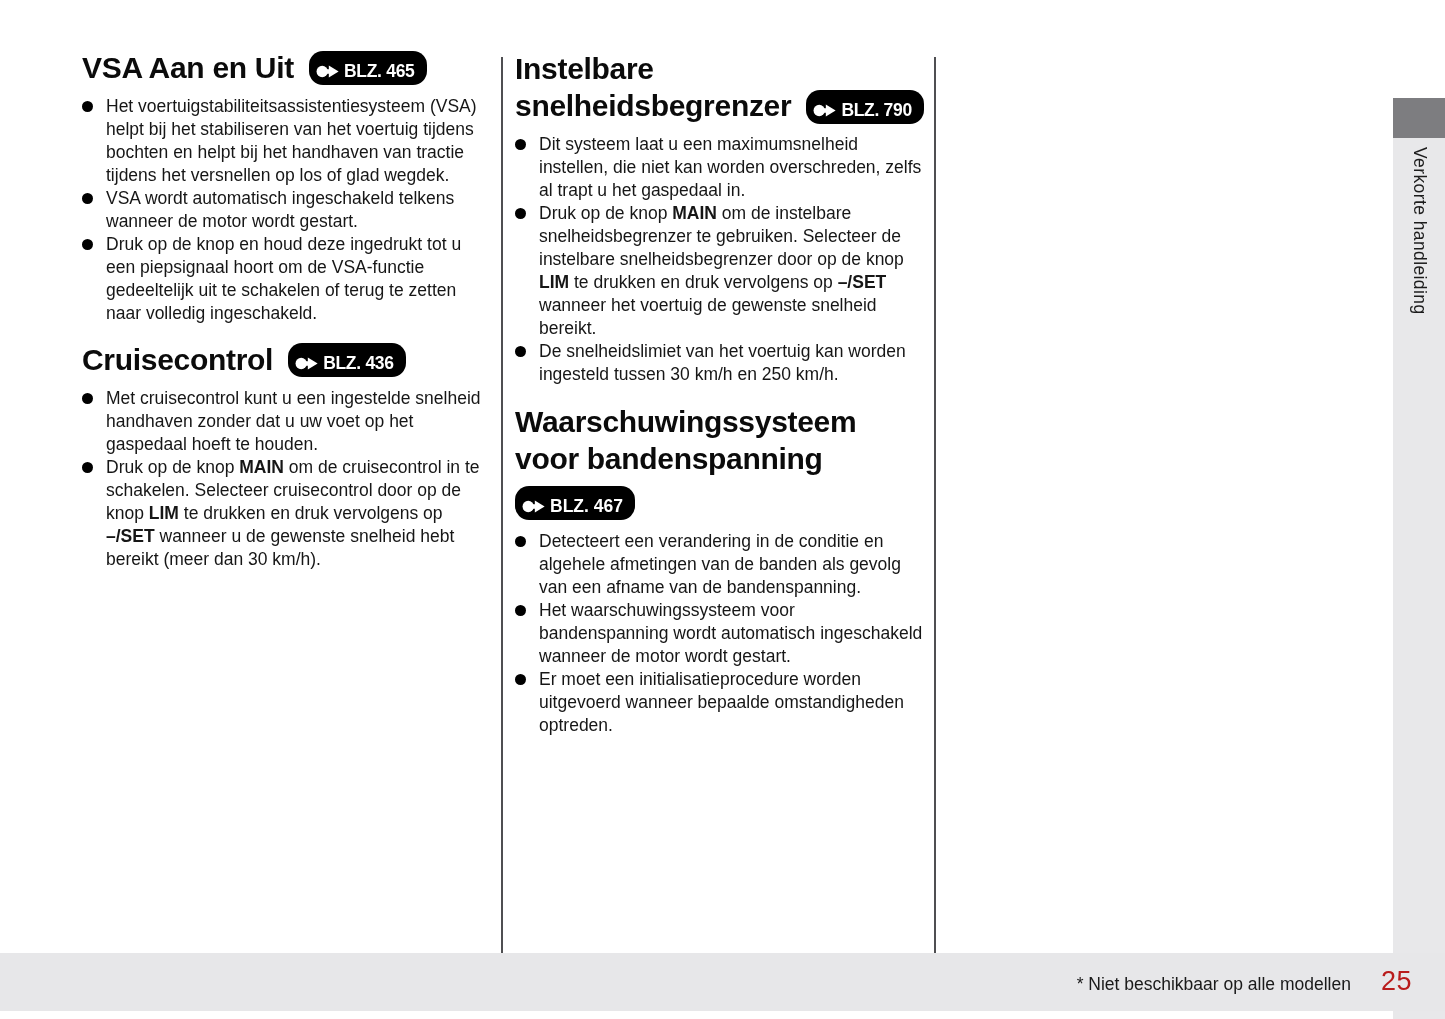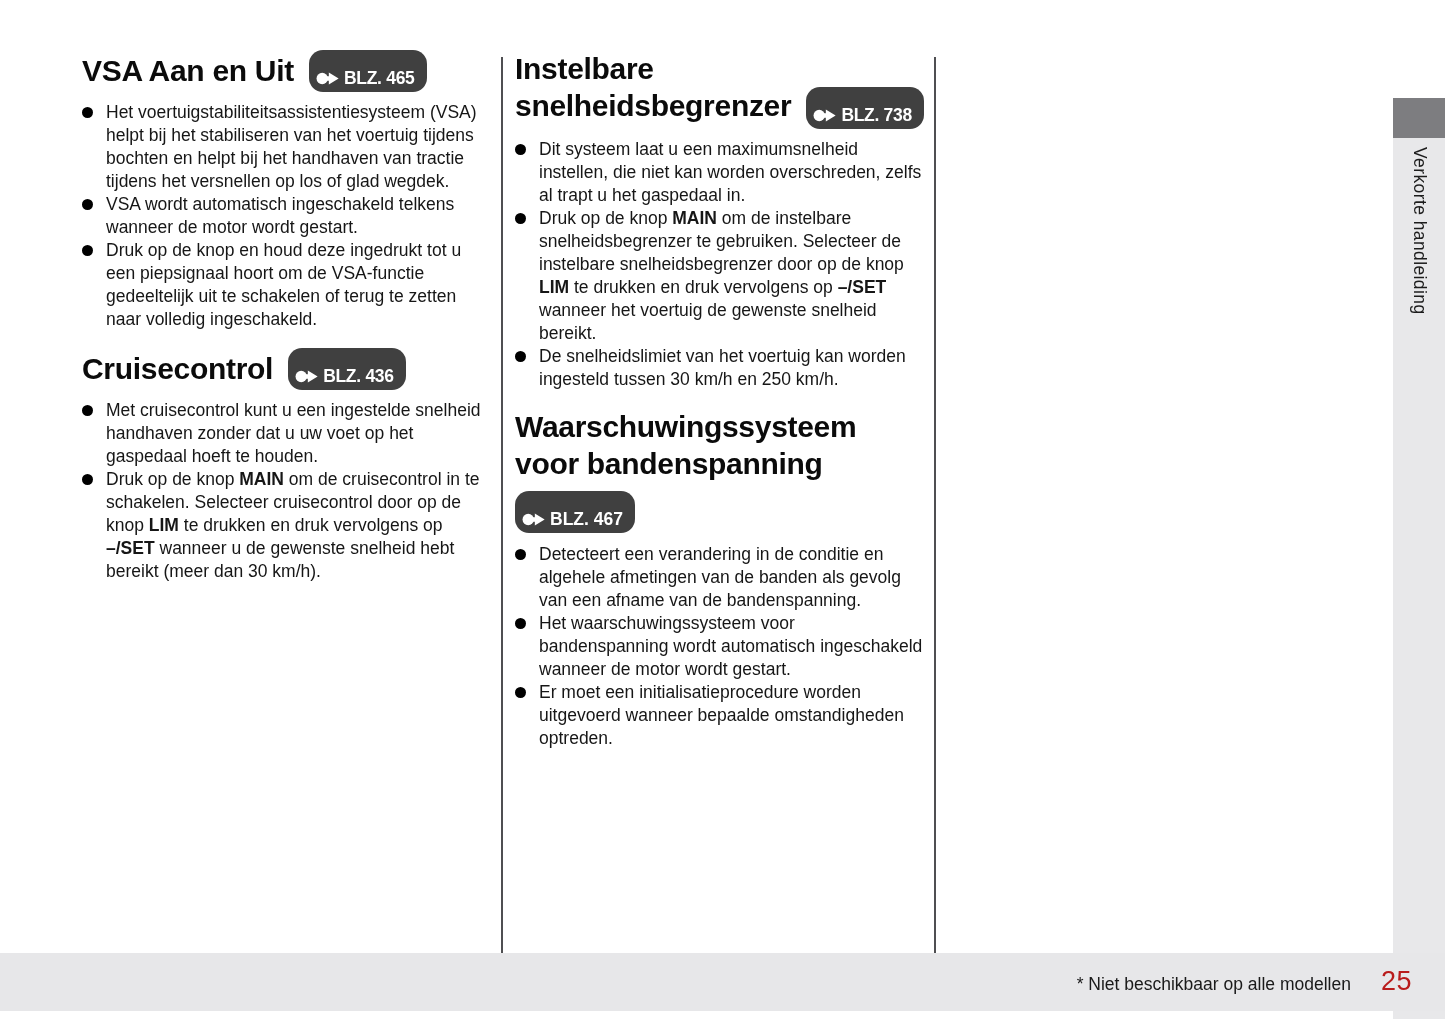--- a/index.html
+++ b/index.html
@@ -8,26 +8,26 @@
     font-family:"Liberation Sans", sans-serif; color:#161616; overflow:hidden;
   }
   
   .col { position:absolute; top:50px; }
   .col-left  { left:82px;  width:402px; }
   .col-right { left:515px; width:408px; }
 
   h2 { margin:0; font-weight:bold; color:#0b0b0b; letter-spacing:-0.3px; }
   .h-single { display:flex; align-items:center; gap:15px; font-size:30px; line-height:36px; }
   .h-multi  { font-size:30px; line-height:37px; }
-  .h-line2  { display:flex; align-items:flex-start; gap:15px; }
+  .h-line2  { display:flex; align-items:flex-end; gap:15px; }
 
   .badge {
     display:inline-flex; align-items:center; gap:5px; flex:none;
-    background:#404040; color:#ffffff; border-radius:14px;
-    padding:18px 12px 3px 7px; font-size:17.5px; font-weight:bold; line-height:21px;
+    background:#000000; color:#ffffff; border-radius:14px;
+    padding:10px 12px 3px 7px; font-size:17.5px; font-weight:bold; line-height:21px;
     white-space:nowrap; text-decoration:none;
   }
   .badge svg { width:23px; height:15px; display:block; }
 
   ul.bullets { list-style:none; margin:9px 0 0 0; padding:0; font-size:17.5px; line-height:23px; }
   li.bullet { display:flex; gap:13px; }
   .dot { flex:none; width:11px; height:11px; border-radius:50%; background:#000000; margin-top:6px; }
   .btxt { display:block; }
   .b { font-weight:bold; }
 
@@ -122,21 +122,21 @@
         <div>Instelbare</div>
         <div class="h-line2">
           <span>snelheidsbegrenzer</span>
           <span class="badge">
             <span>
               <svg viewBox="0 0 26 16">
                   <circle cx="7" cy="8" r="6.4" fill="#fff"></circle>
                   <path d="M6 5.4 H14.5 V1.3 L25.6 8 L14.5 14.7 V10.6 H6 Z" fill="#fff"></path>
                 </svg>
             </span>
-            <span>BLZ. 738</span>
+            <span>BLZ. 790</span>
           </span>
         </div>
       </h2>
       <ul class="bullets">
         <li class="bullet">
           <span class="dot"></span>
           <span class="btxt"><span>Dit systeem laat u een maximumsnelheid instellen, die niet kan worden overschreden, zelfs al trapt u het gaspedaal in.</span></span>
         </li>
         <li class="bullet">
           <span class="dot"></span>

